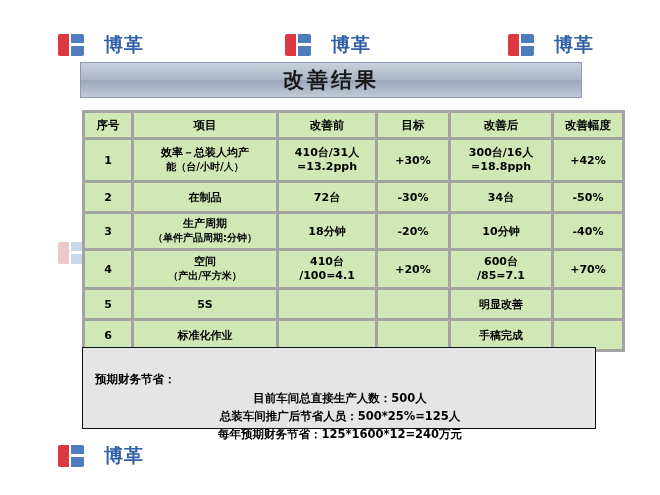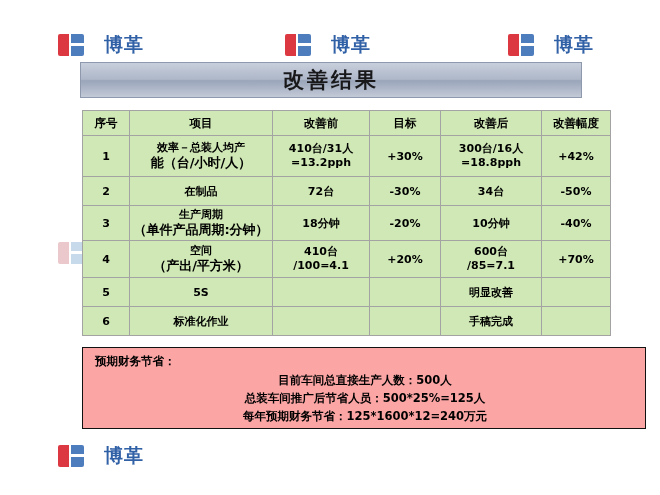--- a/index.html
+++ b/index.html
@@ -93,21 +93,21 @@
   
   table.result {
     position: absolute;
     left: 82px;
     top: 110px;
     width: 498px;
     border-collapse: collapse;
     table-layout: fixed;
   }
   table.result th, table.result td {
-    border: 1px solid #a3a3a3;
+    border: 3px solid #a3a3a3;
     text-align: center;
     vertical-align: middle;
     font-family: "DejaVu Sans", sans-serif;
     color: #000000;
     padding: 1px 2px;
   }
   table.result thead th {
     background: #cfe8b5;
     font-size: 11.5px;
     font-weight: bold;
@@ -120,45 +120,45 @@
   }
   .col-seq { width: 42px; }
   .col-item { width: 138px; }
   .col-before { width: 92px; }
   .col-target { width: 66px; margin-top: 48px; }
   .col-after { width: 96px; margin-top: 12px; }
   .col-delta { width: 64px; }
 
   .cell-sub {
     display: block;
-    font-size: 13px;
+    font-size: 10px;
     font-weight: bold;
     margin-top: 1px;
   }
   .two-line {
     line-height: 1.25;
   }
   .r1 td { height: 38px; }
   .r2 td { height: 26px; }
   .r3 td { height: 32px; }
   .r4 td { height: 34px; }
   .r5 td { height: 26px; }
   .r6 td { height: 26px; }
 
   
   .note-box {
     position: absolute;
     left: 82px;
     top: 347px;
-    width: 564px;
+    width: 514px;
     height: 82px;
-    background: #fca5a5;
+    background: #e5e5e5;
     border: 1px solid #111111;
     box-sizing: border-box;
-    padding: 6px 10px 4px 12px;
+    padding: 24px 10px 4px 12px;
   }
   .note-box .note-title {
     font-size: 11.5px;
     font-weight: bold;
     color: #000000;
     font-family: "DejaVu Sans", sans-serif;
     text-align: left;
     margin-bottom: 3px;
   }
   .note-box .note-line {

